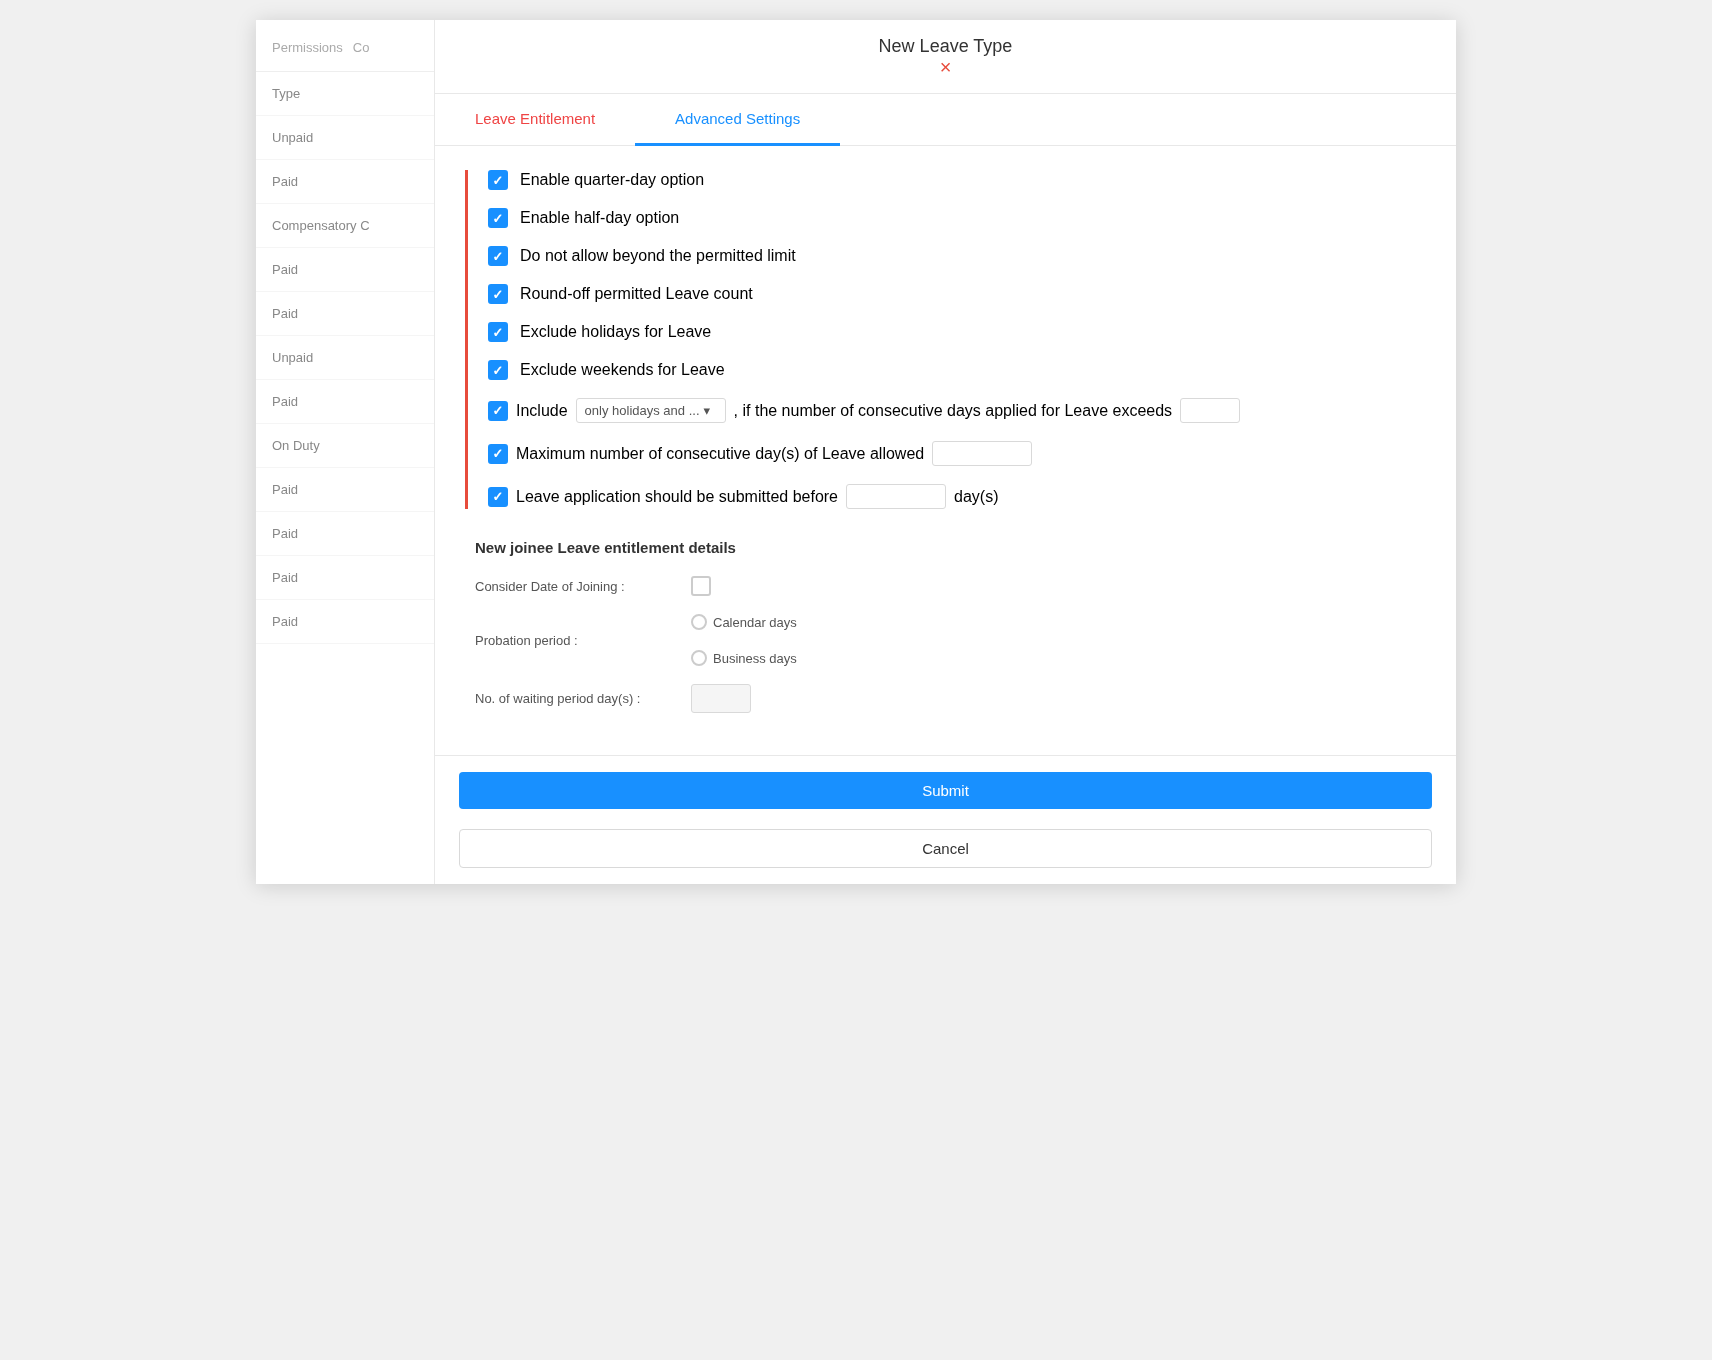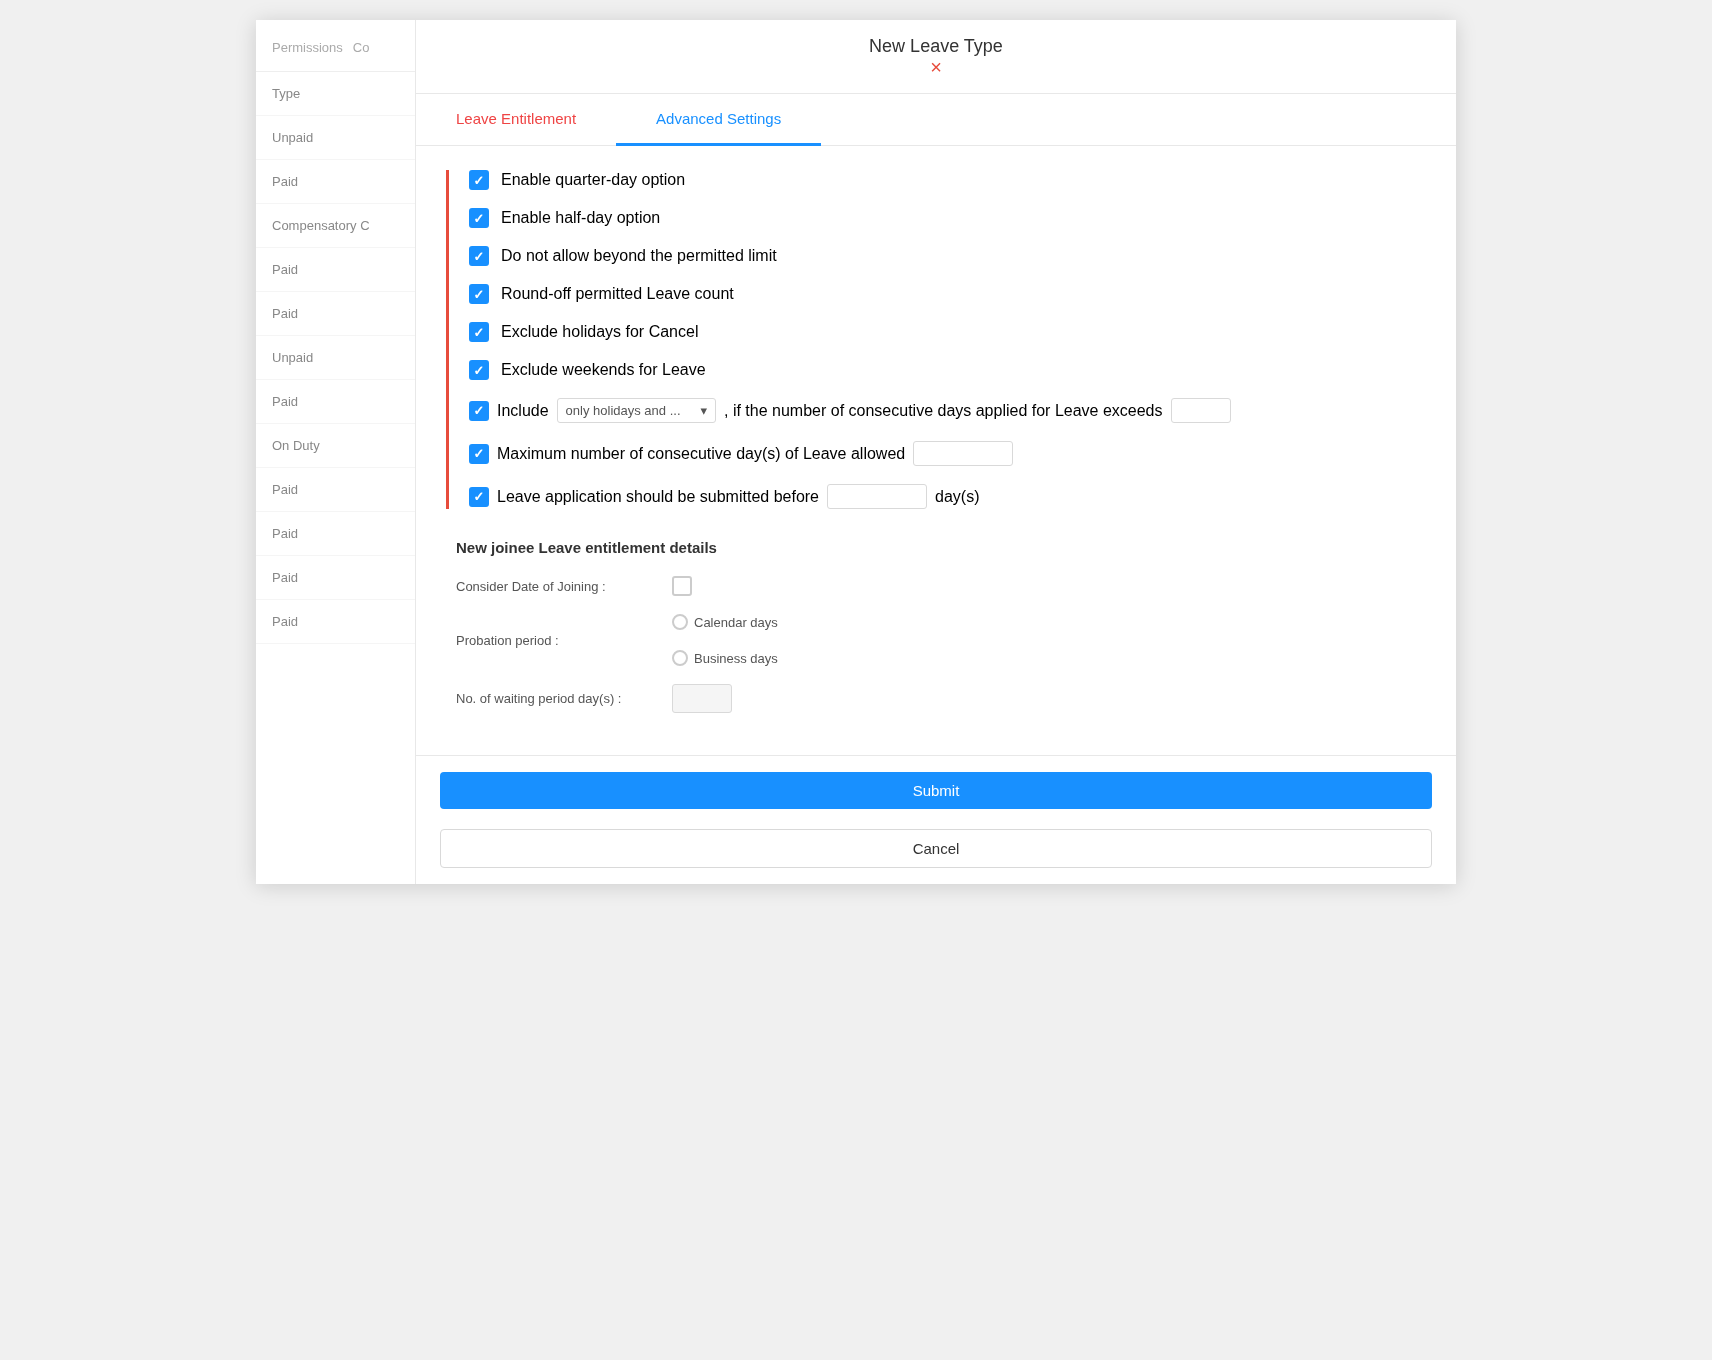--- a/index.html
+++ b/index.html
@@ -16,21 +16,21 @@
     .page-wrapper {
       display: flex;
       width: 1200px;
       background: #fff;
       box-shadow: 0 2px 20px rgba(0,0,0,0.15);
       position: relative;
     }
 
     
     .sidebar {
-      width: 160px;
+      width: 179px;
       background: #fff;
       border-right: 1px solid #e8e8e8;
       padding: 20px 0;
       flex-shrink: 0;
     }
 
     .sidebar-header {
       display: flex;
       gap: 10px;
       padding: 0 16px 16px;
@@ -155,21 +155,21 @@
     .inline-select {
       border: 1px solid #d9d9d9;
       border-radius: 3px;
       padding: 4px 8px;
       font-size: 13px;
       color: #555;
       background: #fff;
       cursor: pointer;
       display: inline-flex;
       align-items: center;
-      gap: 20px;
+      gap: 4px;
       min-width: 150px;
     }
 
     .inline-input {
       border: 1px solid #d9d9d9;
       border-radius: 3px;
       padding: 4px 8px;
       font-size: 13px;
       width: 60px;
       outline: none;
@@ -370,21 +370,21 @@
           <div class="custom-checkbox">
             <span class="checkmark">✓</span>
           </div>
           <span>Round-off permitted Leave count</span>
         </div>
 
         <div class="checkbox-row">
           <div class="custom-checkbox">
             <span class="checkmark">✓</span>
           </div>
-          <span>Exclude holidays for Cancel</span>
+          <span>Exclude holidays for Leave</span>
         </div>
 
         <div class="checkbox-row">
           <div class="custom-checkbox">
             <span class="checkmark">✓</span>
           </div>
           <span>Exclude weekends for Leave</span>
         </div>
 
         <div class="complex-row">

